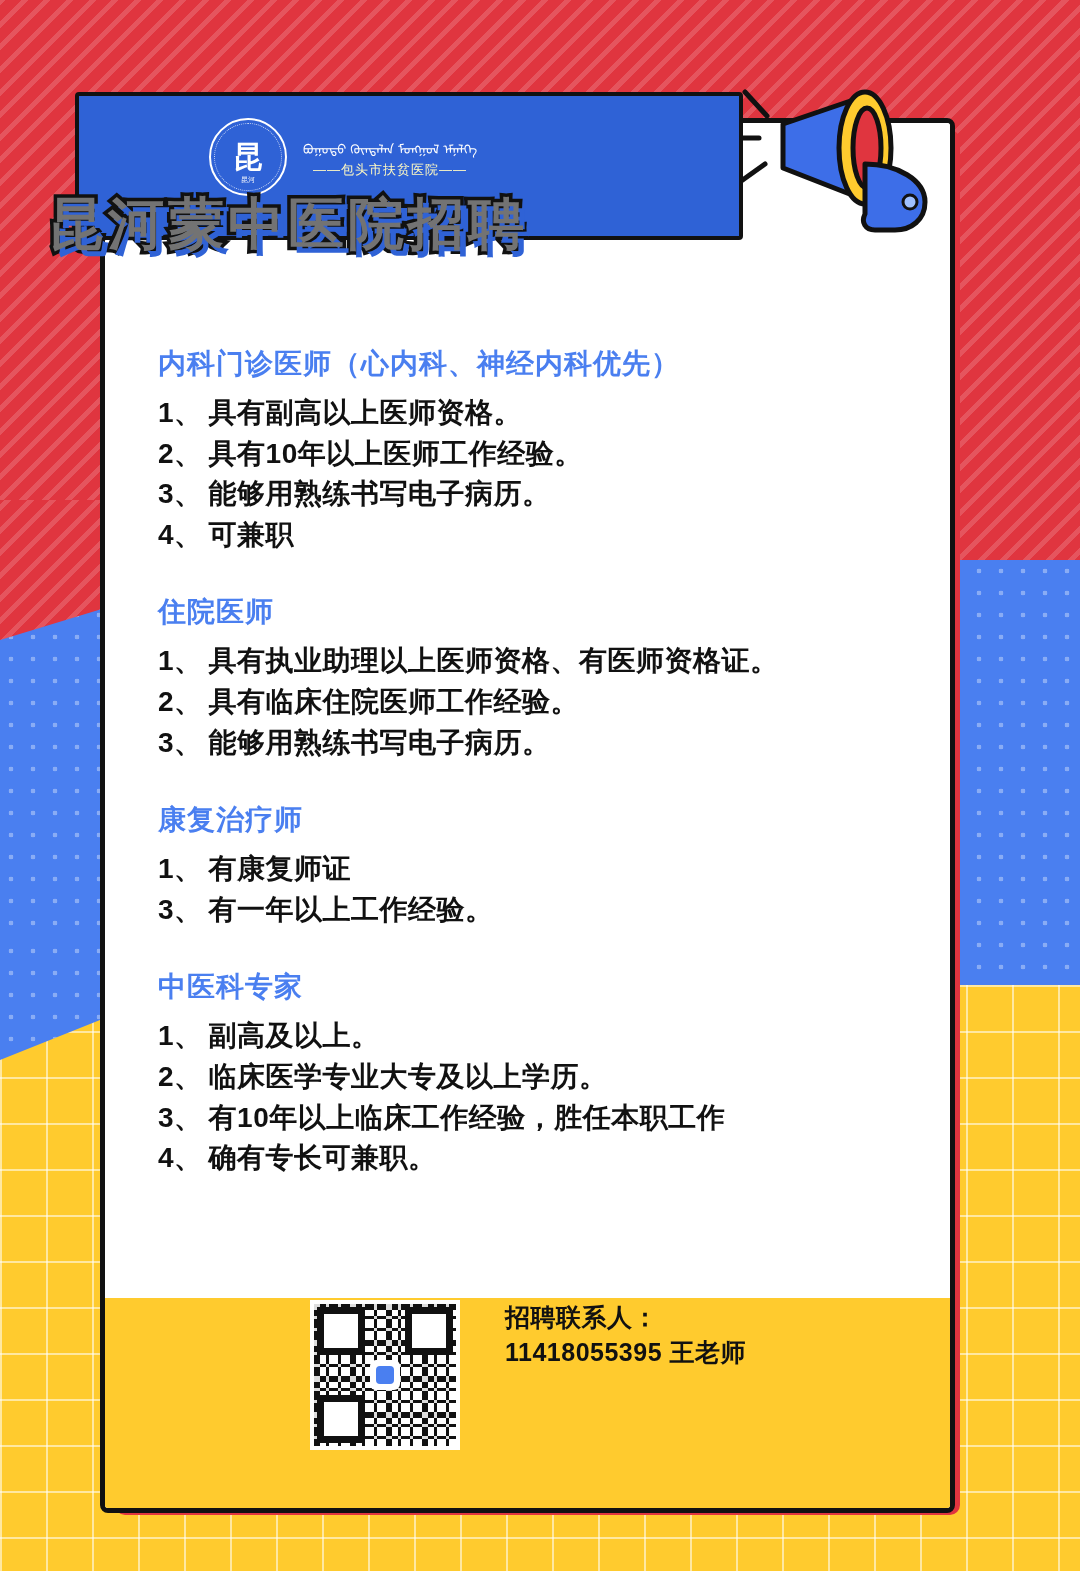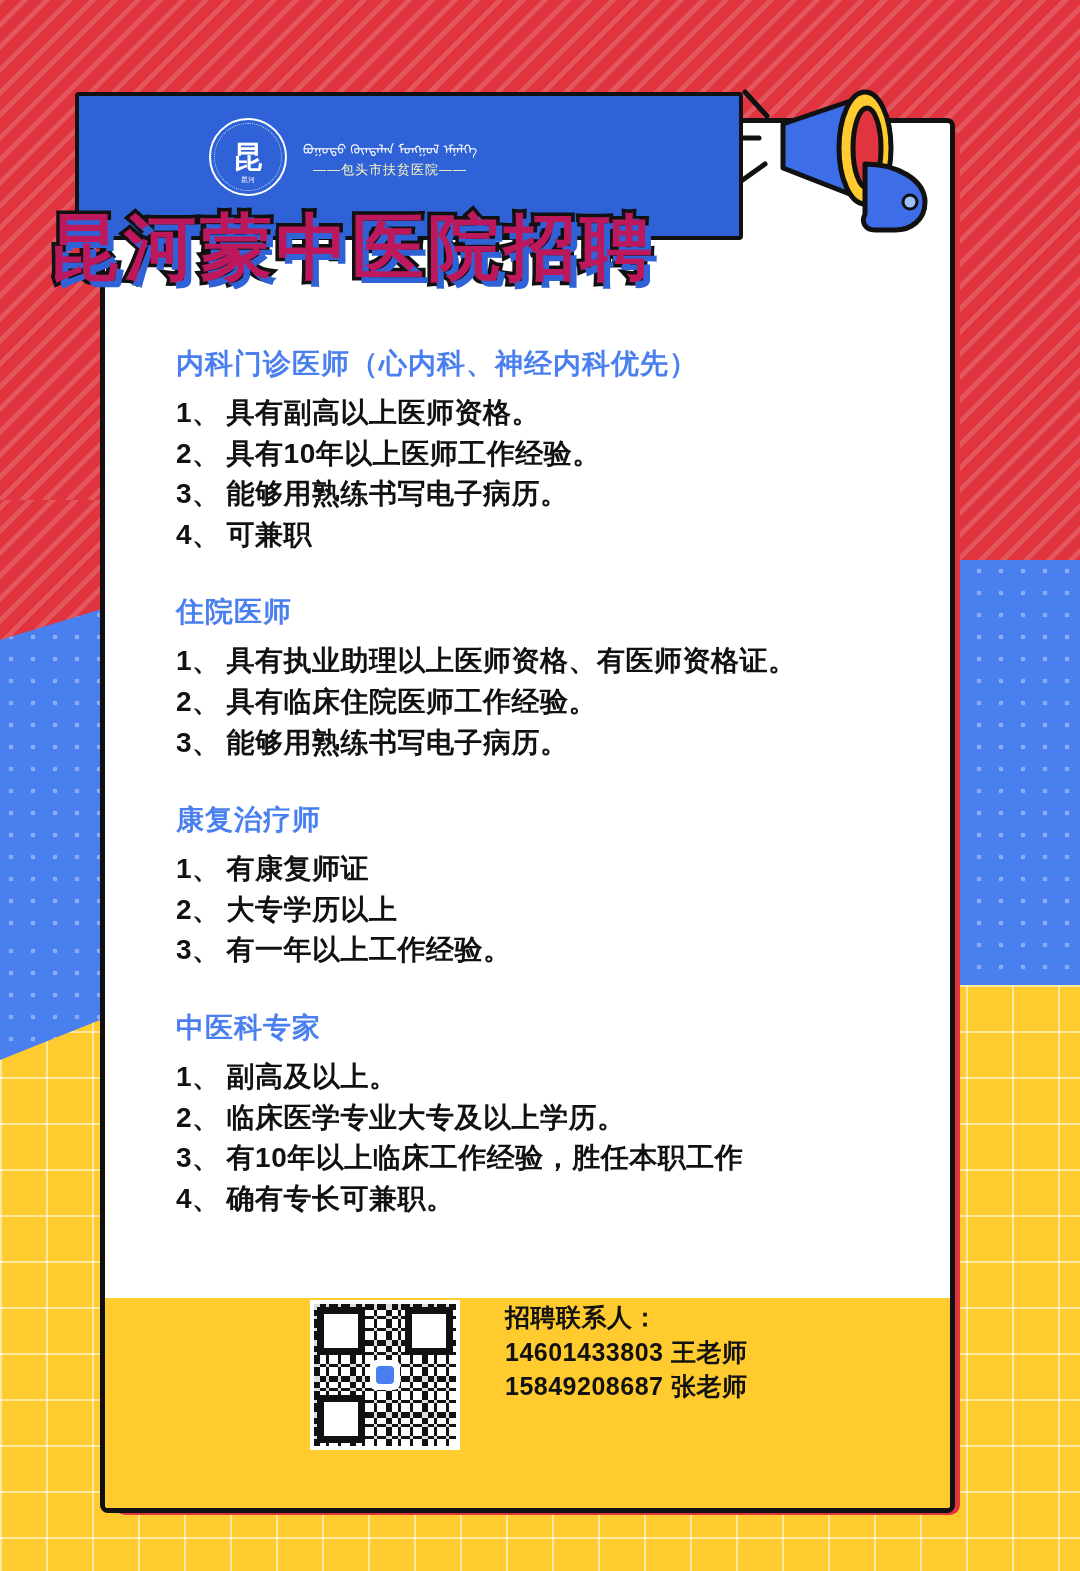--- a/index.html
+++ b/index.html
@@ -199,43 +199,43 @@
   .hospital-tagline {
     font-size: 13px;
     color: #fef9c3;
     letter-spacing: 1px;
     white-space: nowrap;
   }
 
   
   .big-title {
     position: absolute;
-    left: 48px; top: 200px;
-    font-size: 72px;
+    left: 48px; top: 187px;
+    font-size: 56px;
     font-weight: bold;
     letter-spacing: 4px;
-    color: #be185d;
+    color: #737373;
     -webkit-text-stroke: 7px #111111;
     paint-order: stroke fill;
     white-space: nowrap;
     font-family: "Liberation Sans", sans-serif;
     text-shadow: 6px 6px 0 #2f62d6;
   }
 
   
   .megaphone {
     position: absolute;
     left: 715px; top: 80px;
     width: 250px; height: 185px;
   }
 
   
   .content {
     position: absolute;
-    left: 176px; top: 345px;
+    left: 158px; top: 345px;
     width: 790px;
   }
   .job-block { margin-bottom: 38px; }
   .job-block:last-child { margin-bottom: 12px; }
   .job-title {
     font-size: 28px;
     font-weight: bold;
     color: #4a7ff0;
     letter-spacing: 1px;
     margin-bottom: 10px;
@@ -404,23 +404,20 @@
         <span class="num">3、</span><span>能够用熟练书写电子病历。</span>
       </div>
     </div>
 
     <div class="job-block">
       <div class="job-title">康复治疗师</div>
       <div class="job-item">
         <span class="num">1、</span><span>有康复师证</span>
       </div>
       <div class="job-item">
-        <span class="num">2、</span><span>大专学历以上</span>
-      </div>
-      <div class="job-item">
         <span class="num">3、</span><span>有一年以上工作经验。</span>
       </div>
     </div>
 
     <div class="job-block">
       <div class="job-title">中医科专家</div>
       <div class="job-item">
         <span class="num">1、</span><span>副高及以上。</span>
       </div>
       <div class="job-item">
@@ -440,17 +437,16 @@
     <div class="qr-inner">
       <div class="qr-eye-bl"></div>
       <div class="qr-center">
         <div class="dot"></div>
       </div>
     </div>
   </div>
 
   <div class="contact">
     <div class="contact-line">招聘联系人：</div>
-    <div class="contact-line">14601433803  王老师</div>
-    <div class="contact-line">15849208687  张老师</div>
+    <div class="contact-line">11418055395  王老师</div>
   </div>
 
 </div>
 
 </body></html>

